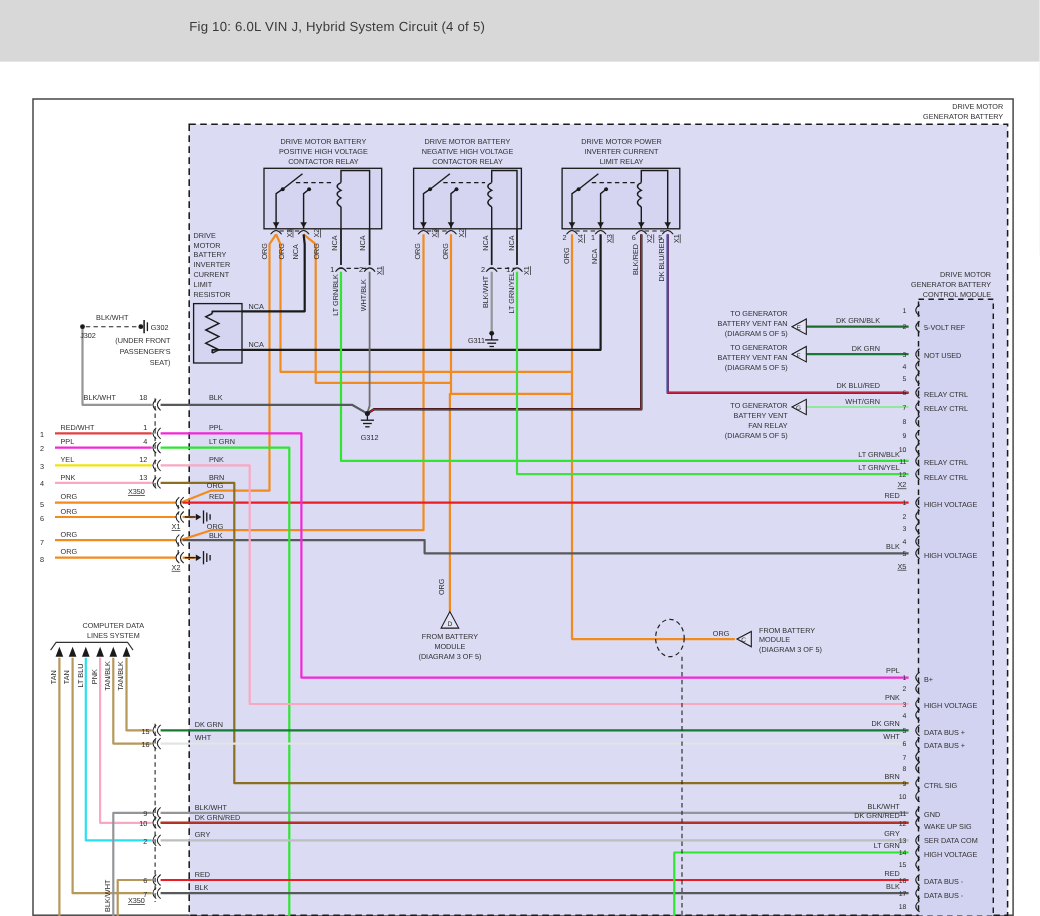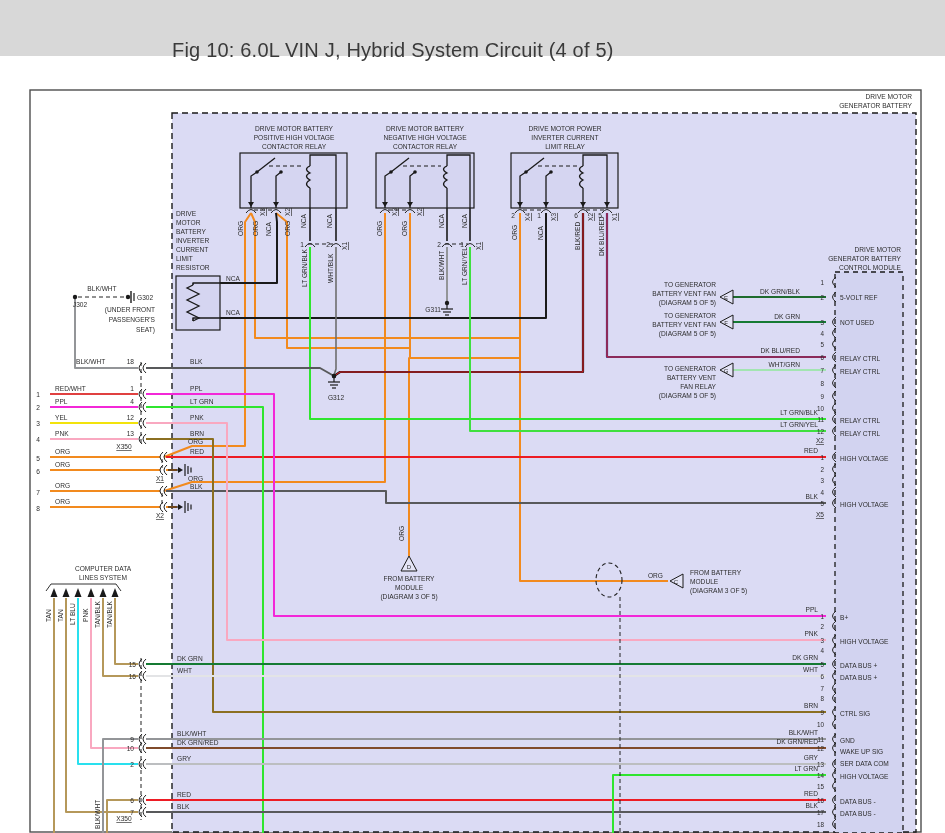--- a/index.html
+++ b/index.html
@@ -1,18 +1,18 @@
 <!DOCTYPE html>
 <html><head>
 <meta charset="utf-8">
 <style>
   html,body{margin:0;padding:0;background:#fff;}
   body{width:945px;height:833px;position:relative;font-family:"Liberation Sans",sans-serif;overflow:hidden;}
   #titlebar{position:absolute;left:0;top:0;width:945px;height:56px;background:#d8d8d8;}
-  #titlebar .t{padding:17px 0 0 172px;font-size:20px;font-weight:300;color:#3a3a3a;letter-spacing:.2px;margin-top:22px;}
+  #titlebar .t{padding:17px 0 0 172px;font-size:12px;font-weight:300;color:#3a3a3a;letter-spacing:.2px;}
   #diagram{position:absolute;left:0;top:0;}
   text{fill:#2d2d2d;}
 </style>
 </head>
 <body>
 
 <div id="titlebar">
   <div class="t">Fig 10: 6.0L VIN J, Hybrid System Circuit (4 of 5)</div>
 </div>
 

